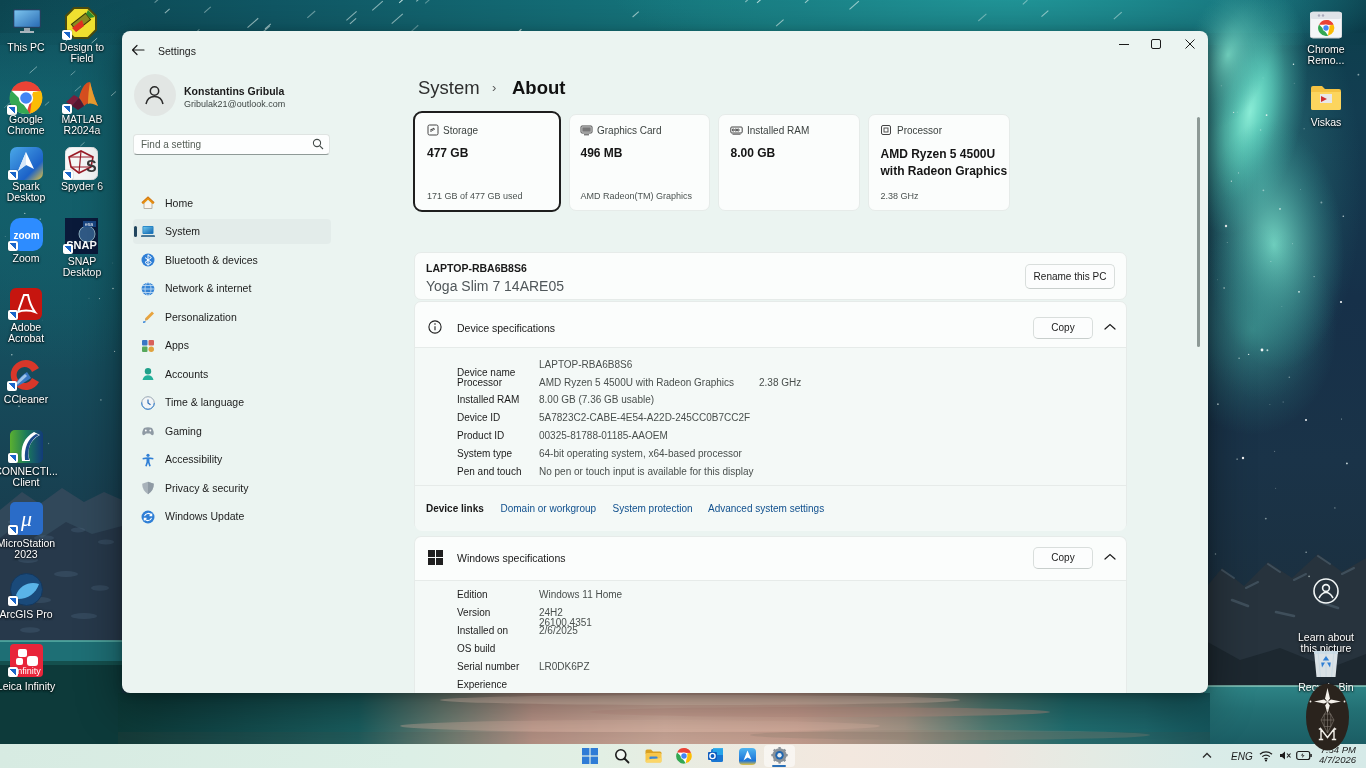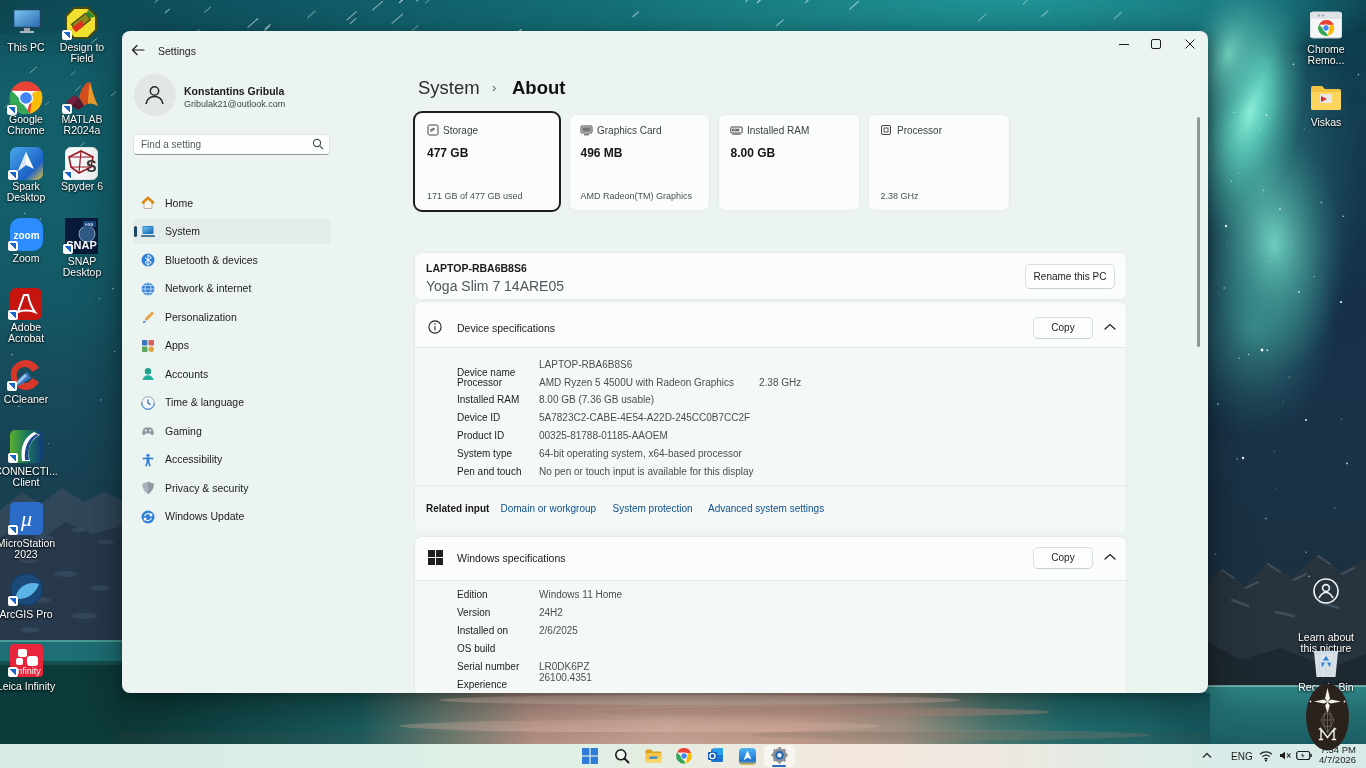--- a/index.html
+++ b/index.html
@@ -583,20 +583,21 @@
         <rect x="0.8" y="2" width="11.4" height="6" rx="1" fill="none" stroke="#444" stroke-width="1"></rect>
         <path d="M2.5 4 h1.5 v2 h-1.5 Z M5 4 h1.5 v2 h-1.5 Z M7.5 4 h1.5 v2 h-1.5 Z M2.5 9.3 h8" stroke="#444" stroke-width=".8" fill="none"></path>
       </svg>
   <div class="a" style="left:625px;top:94px;font-size:10px;color:#3c4240;">Installed RAM</div>
   <div class="a" style="left:608.5px;top:115px;font-size:12px;font-weight:bold;color:#151515;">8.00 GB</div>
   <svg class="a" style="left:758px;top:93px" width="12" height="12" viewBox="0 0 12 12">
         <rect x="1.5" y="1.5" width="9" height="9" rx="1.5" fill="none" stroke="#444" stroke-width="1"></rect>
         <rect x="4" y="4" width="4" height="4" fill="none" stroke="#444" stroke-width=".9"></rect>
       </svg>
   <div class="a" style="left:775px;top:94px;font-size:10px;color:#3c4240;">Processor</div>
+  <div class="a" style="left:758.5px;top:114.5px;font-size:12px;font-weight:bold;color:#151515;line-height:17px;">AMD Ryzen 5 4500U<br>with Radeon Graphics</div>
   <div class="a" style="left:758.5px;top:159.5px;font-size:9px;color:#4b5250;">2.38 GHz</div>
  </div>
 
  <div class="sec" style="top:221px;height:48px;"></div>
  <div class="a" style="left:304px;top:231px;font-size:10.5px;font-weight:bold;color:#1a1a1a;">LAPTOP-RBA6B8S6</div>
  <div class="a" style="left:304px;top:246.5px;font-size:14px;color:#50575a;">Yoga Slim 7 14ARE05</div>
  <div class="btn" style="left:903px;top:232.5px;width:90px;height:25px;line-height:23px;">Rename this PC</div>
 
  <div class="sec" style="top:270px;height:229px;"></div>
  <div class="a" style="left:293px;top:316px;width:711px;height:183px;background:#f4f9f7;border-top:1px solid #e6ebe9;border-radius:0 0 7px 7px;"></div>
@@ -621,21 +622,21 @@
       <div class="rowval" style="top:363px;">8.00 GB (7.36 GB usable)</div>
   <div class="rowlbl" style="top:380.5px;">Device ID</div>
       <div class="rowval" style="top:380.5px;">5A7823C2-CABE-4E54-A22D-245CC0B7CC2F</div>
   <div class="rowlbl" style="top:398.5px;">Product ID</div>
       <div class="rowval" style="top:398.5px;">00325-81788-01185-AAOEM</div>
   <div class="rowlbl" style="top:416.5px;">System type</div>
       <div class="rowval" style="top:416.5px;">64-bit operating system, x64-based processor</div>
   <div class="rowlbl" style="top:434.5px;">Pen and touch</div>
       <div class="rowval" style="top:434.5px;">No pen or touch input is available for this display</div>
  </div>
- <div class="a" style="left:304px;top:471.5px;font-size:10px;font-weight:bold;color:#191919;">Related input</div>
+ <div class="a" style="left:304px;top:471.5px;font-size:10px;font-weight:bold;color:#191919;">Device links</div>
  <div class="a" style="left:378.5px;top:471.5px;font-size:10px;color:#10508e;">Domain or workgroup</div>
  <div class="a" style="left:490.5px;top:471.5px;font-size:10px;color:#10508e;">System protection</div>
  <div class="a" style="left:586px;top:471.5px;font-size:10px;color:#10508e;">Advanced system settings</div>
 
  <div class="sec" style="top:505px;height:157px;border-radius:7px 7px 0 0;border-bottom:none;"></div>
  <div class="a" style="left:293px;top:549px;width:711px;height:113px;background:#f4f9f7;border-top:1px solid #e6ebe9;"></div>
  <svg class="a" style="left:306px;top:519px" width="15" height="15" viewBox="0 0 15 15">
       <rect x="0" y="0" width="7" height="7" fill="#1f1f1f"></rect>
       <rect x="8" y="0" width="7" height="7" fill="#1f1f1f"></rect>
       <rect x="0" y="8" width="7" height="7" fill="#1f1f1f"></rect>
@@ -647,31 +648,31 @@
       <path d="M1 6 L6 1.5 L11 6" stroke="#1b1b1b" stroke-width="1.2" fill="none" stroke-linecap="round"></path>
     </svg>
  <div id="winrows" class="a" style="left:0;top:0">
   <div class="rowlbl" style="top:558px;">Edition</div>
       <div class="rowval" style="top:558px;">Windows 11 Home</div>
   <div class="rowlbl" style="top:576px;">Version</div>
       <div class="rowval" style="top:576px;">24H2</div>
   <div class="rowlbl" style="top:594px;">Installed on</div>
       <div class="rowval" style="top:594px;">2/6/2025</div>
   <div class="rowlbl" style="top:611.5px;">OS build</div>
-      <div class="rowval" style="top:641px;">26100.4351</div>
+      <div class="rowval" style="top:586px;">26100.4351</div>
   <div class="rowlbl" style="top:629.5px;">Serial number</div>
       <div class="rowval" style="top:629.5px;">LR0DK6PZ</div>
   <div class="rowlbl" style="top:647.5px;">Experience</div>
       <div class="rowval" style="top:683px;text-align:center;">Windows Feature Experience Pack 1000.26100.107.0</div>
  </div>
 
  <div class="a" style="left:1075px;top:86px;width:2.5px;height:230px;background:#8d9996;border-radius:2px;"></div>
 </div>
 <div id="taskbar" class="a" style="left:0;top:744px;width:1366px;height:24px;background:linear-gradient(90deg,#d7ebe2 0%,#dcefe6 30%,#e2efe4 44%,#eeeae0 55%,#f3e8df 62%,#efe7e0 72%,#e4ebe4 80%,#daece8 88%,#d6eae8 100%);"></div>
-<div id="tbicons" class="a" style="left:0;top:744px;width:1366px;height:24px;">
+<div id="tbicons" class="a" style="left:0;top:744px;width:1366px;height:24px;font-style:italic;">
  <div class="a" style="left:763.5px;top:1px;width:31px;height:22px;background:rgba(255,255,255,.55);border-radius:4px;"></div>
  <svg class="a" style="left:582px;top:4px" width="16" height="16">
       <rect x="0" y="0" width="7.4" height="7.4" fill="#2f7cd6"></rect>
       <rect x="8.6" y="0" width="7.4" height="7.4" fill="#2f7cd6"></rect>
       <rect x="0" y="8.6" width="7.4" height="7.4" fill="#2f7cd6"></rect>
       <rect x="8.6" y="8.6" width="7.4" height="7.4" fill="#2f7cd6"></rect>
     </svg>
  <svg class="a" style="left:614px;top:4px" width="16" height="16" viewBox="0 0 16 16">
       <circle cx="6.8" cy="6.8" r="5" fill="rgba(255,255,255,.5)" stroke="#1c1c1c" stroke-width="1.6"></circle>
       <path d="M10.5 10.5 L14.5 14.5" stroke="#1c1c1c" stroke-width="1.8" stroke-linecap="round"></path>

